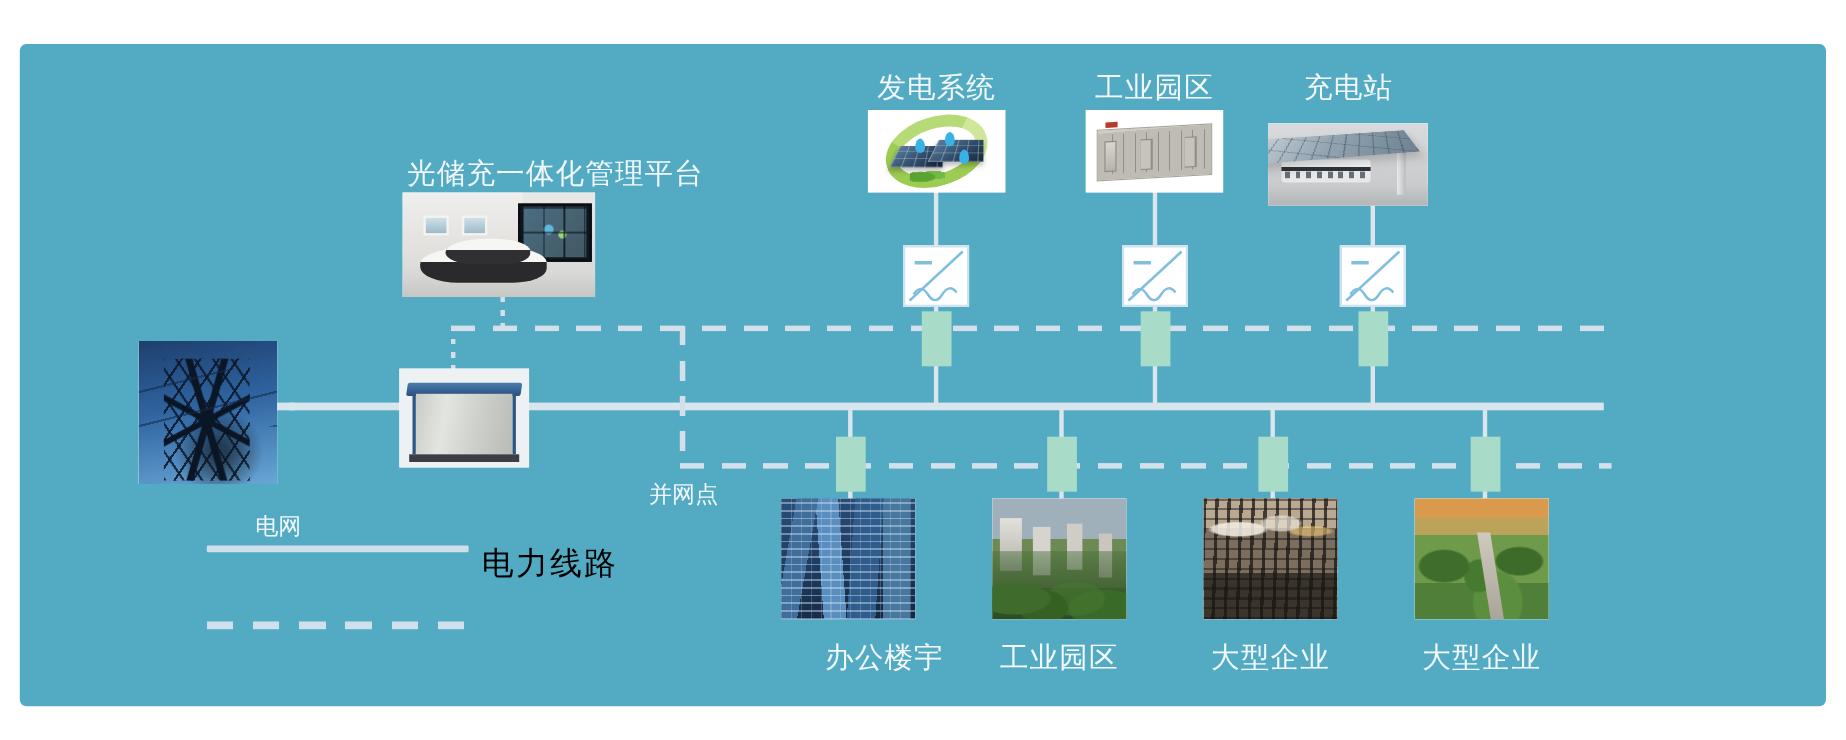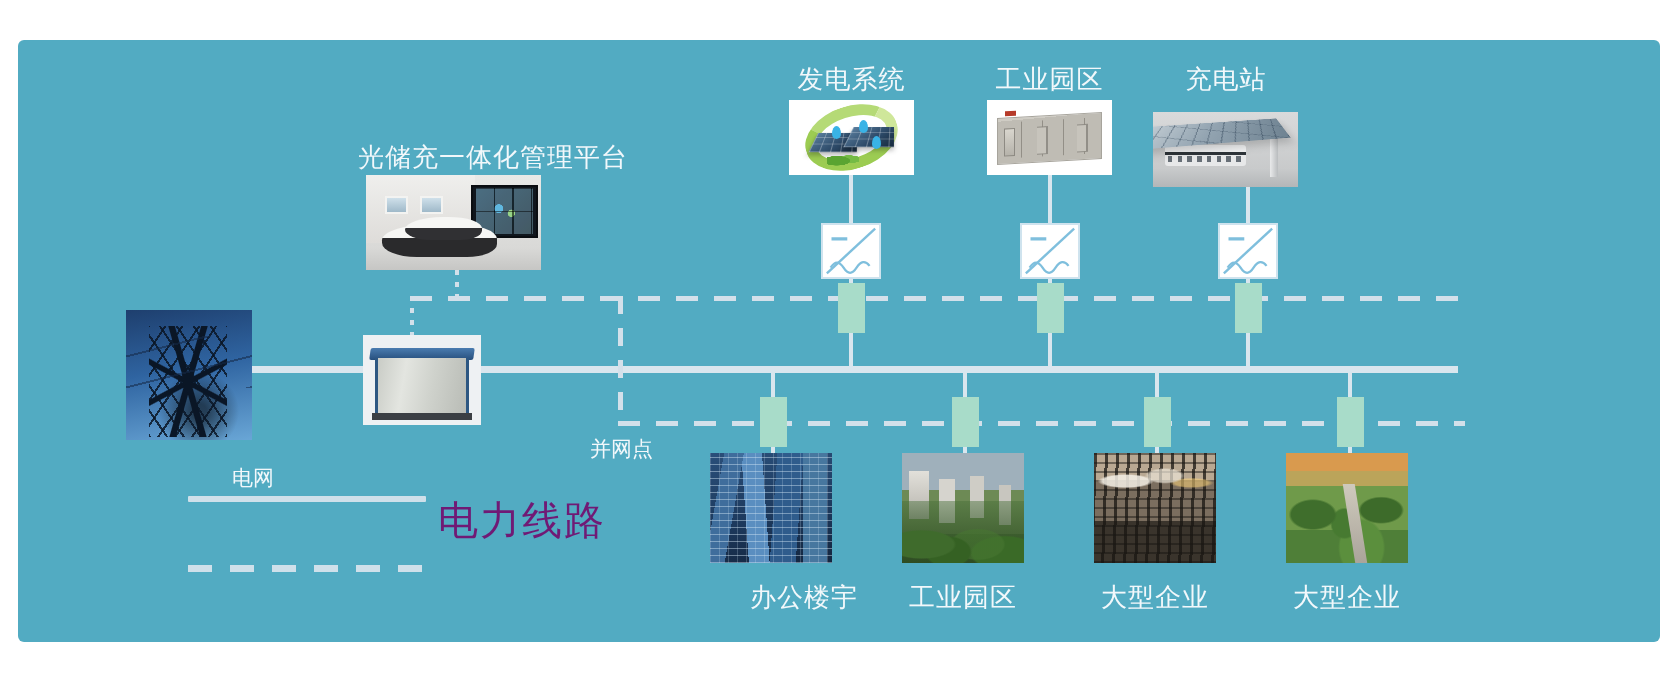--- a/index.html
+++ b/index.html
@@ -60,22 +60,22 @@
     position: absolute;
     color: #f2f8fb;
     font-size: 23px;
     letter-spacing: 1px;
     white-space: nowrap;
     text-align: center;
   }
   .label.big { font-size: 26px; }
   .legend-text {
     position: absolute;
-    color: #701a75;
-    font-size: 40px;
+    color: #000000;
+    font-size: 29px;
     white-space: nowrap;
     letter-spacing: 2px;
   }
   .small-label {
     position: absolute;
     color: #f2f8fb;
     font-size: 21px;
     white-space: nowrap;
   }
 
@@ -509,21 +509,21 @@
         <div class="bus"></div>
         <div class="post"></div>
         <div class="canopy"></div>
       </div>
     </div>
 
     <div class="label big" style="left:771px; top:22px; width:125px;">发电系统</div>
     <div class="label big" style="left:969px; top:22px; width:125px;">工业园区</div>
     <div class="label big" style="left:1143px; top:22px; width:130px;">充电站</div>
 
-    <div class="label big" style="left:340px; top:100px; width:260px;font-family:Liberation Serif, serif;">光储充一体化管理平台</div>
+    <div class="label big" style="left:352px; top:100px; width:260px;font-family:Liberation Serif, serif;">光储充一体化管理平台</div>
     <div class="photo" style="left:348px; top:135px; width:175px; height:95px;">
       <div class="inner pic-control">
         <div class="wall"></div>
         <div class="frm1"></div>
         <div class="frm2"></div>
         <div class="vw"></div>
         <div class="floor"></div>
         <div class="desk"></div>
         <div class="desk2"></div>
       </div>

